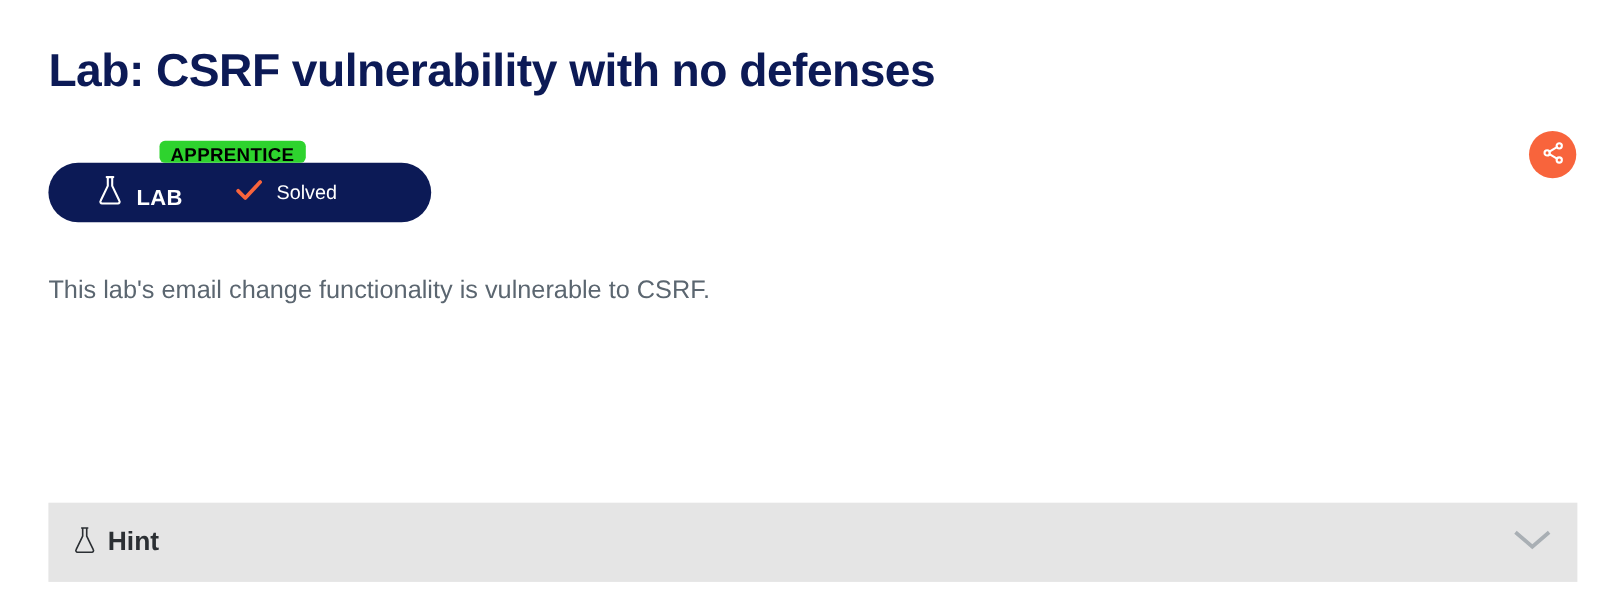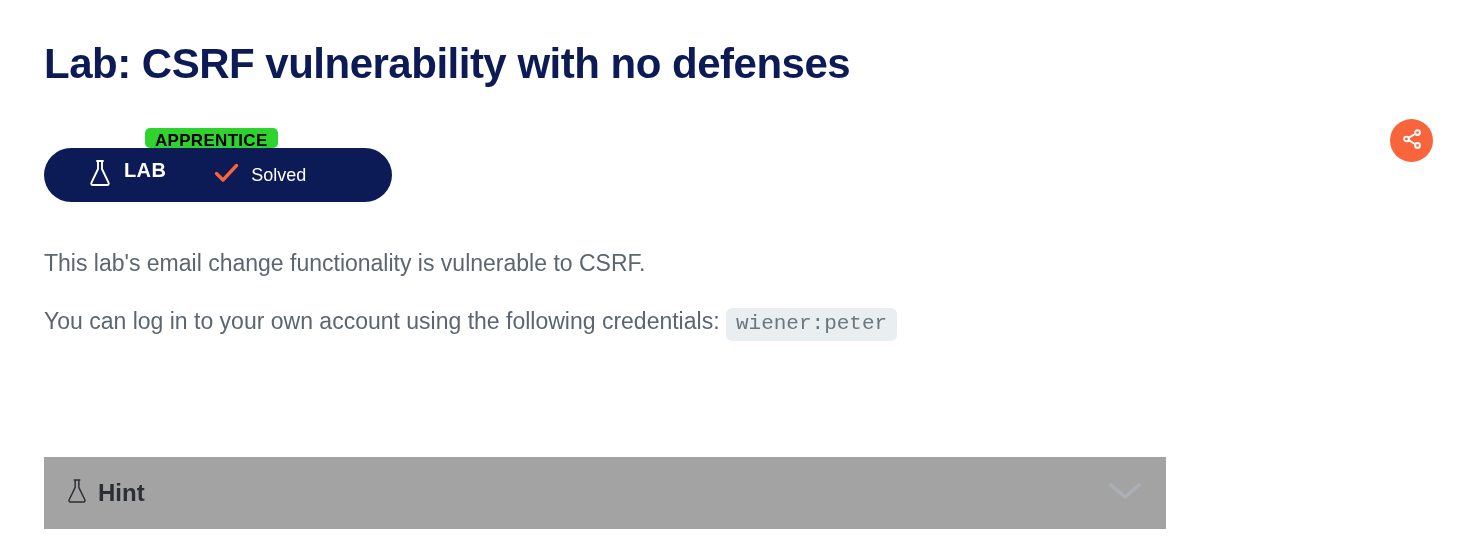--- a/index.html
+++ b/index.html
@@ -62,21 +62,21 @@
     width: 348px;
     height: 54px;
     background: #0c1a56;
     border-radius: 27px;
     display: flex;
     align-items: center;
     z-index: 2;
   }
   .pill-left {
     display: flex;
-    align-items: flex-start;
+    align-items: flex-end;
     margin-left: 44px;
   }
   .flask-icon-light { display: block; }
   .lab-label {
     color: #ffffff;
     font-size: 20px;
     font-weight: 700;
     letter-spacing: 0.4px;
     margin-left: 12px;
   }
@@ -134,23 +134,23 @@
     padding: 4px 10px 6px 10px;
     border-radius: 6px;
     white-space: nowrap;
   }
 
   
   .hint-bar {
     position: absolute;
     left: 44px;
     top: 457px;
-    width: 1122px;
+    width: 1390px;
     height: 72px;
-    background: #a3a3a3;
+    background: #e5e5e5;
     display: flex;
     align-items: center;
     padding: 0 24px 0 22px;
     cursor: pointer;
   }
   .hint-left {
     display: flex;
     align-items: center;
   }
   .hint-label {
@@ -203,24 +203,20 @@
       <line x1="8.3" y1="10.7" x2="15.7" y2="6.3" stroke="#ffffff" stroke-width="2.1" stroke-linecap="round"></line>
       <line x1="8.3" y1="13.3" x2="15.7" y2="17.7" stroke="#ffffff" stroke-width="2.1" stroke-linecap="round"></line>
     </svg>
   </span>
 </button>
 
 <div class="lab-body">
   <p class="para-intro">This lab's email change functionality is vulnerable to CSRF.</p>
 
 
-  <p class="para-credentials">
-    <span>You can log in to your own account using the following credentials:</span>
-    <code class="credentials">wiener:peter</code>
-  </p>
 </div>
 
 <div class="hint-bar">
   <div class="hint-left">
     <span>
       <svg width="22" height="26" viewBox="0 0 24 28" fill="none" xmlns="http://www.w3.org/2000/svg">
         <path d="M9 2 H15 M10 2 V10 L3.5 23.5 A1.6 1.6 0 0 0 5 26 H19 A1.6 1.6 0 0 0 20.5 23.5 L14 10 V2" stroke="#2b2f33" stroke-width="1.6" stroke-linecap="round" stroke-linejoin="round" fill="none"></path>
       </svg>
     </span>
     <span class="hint-label">Hint</span>

